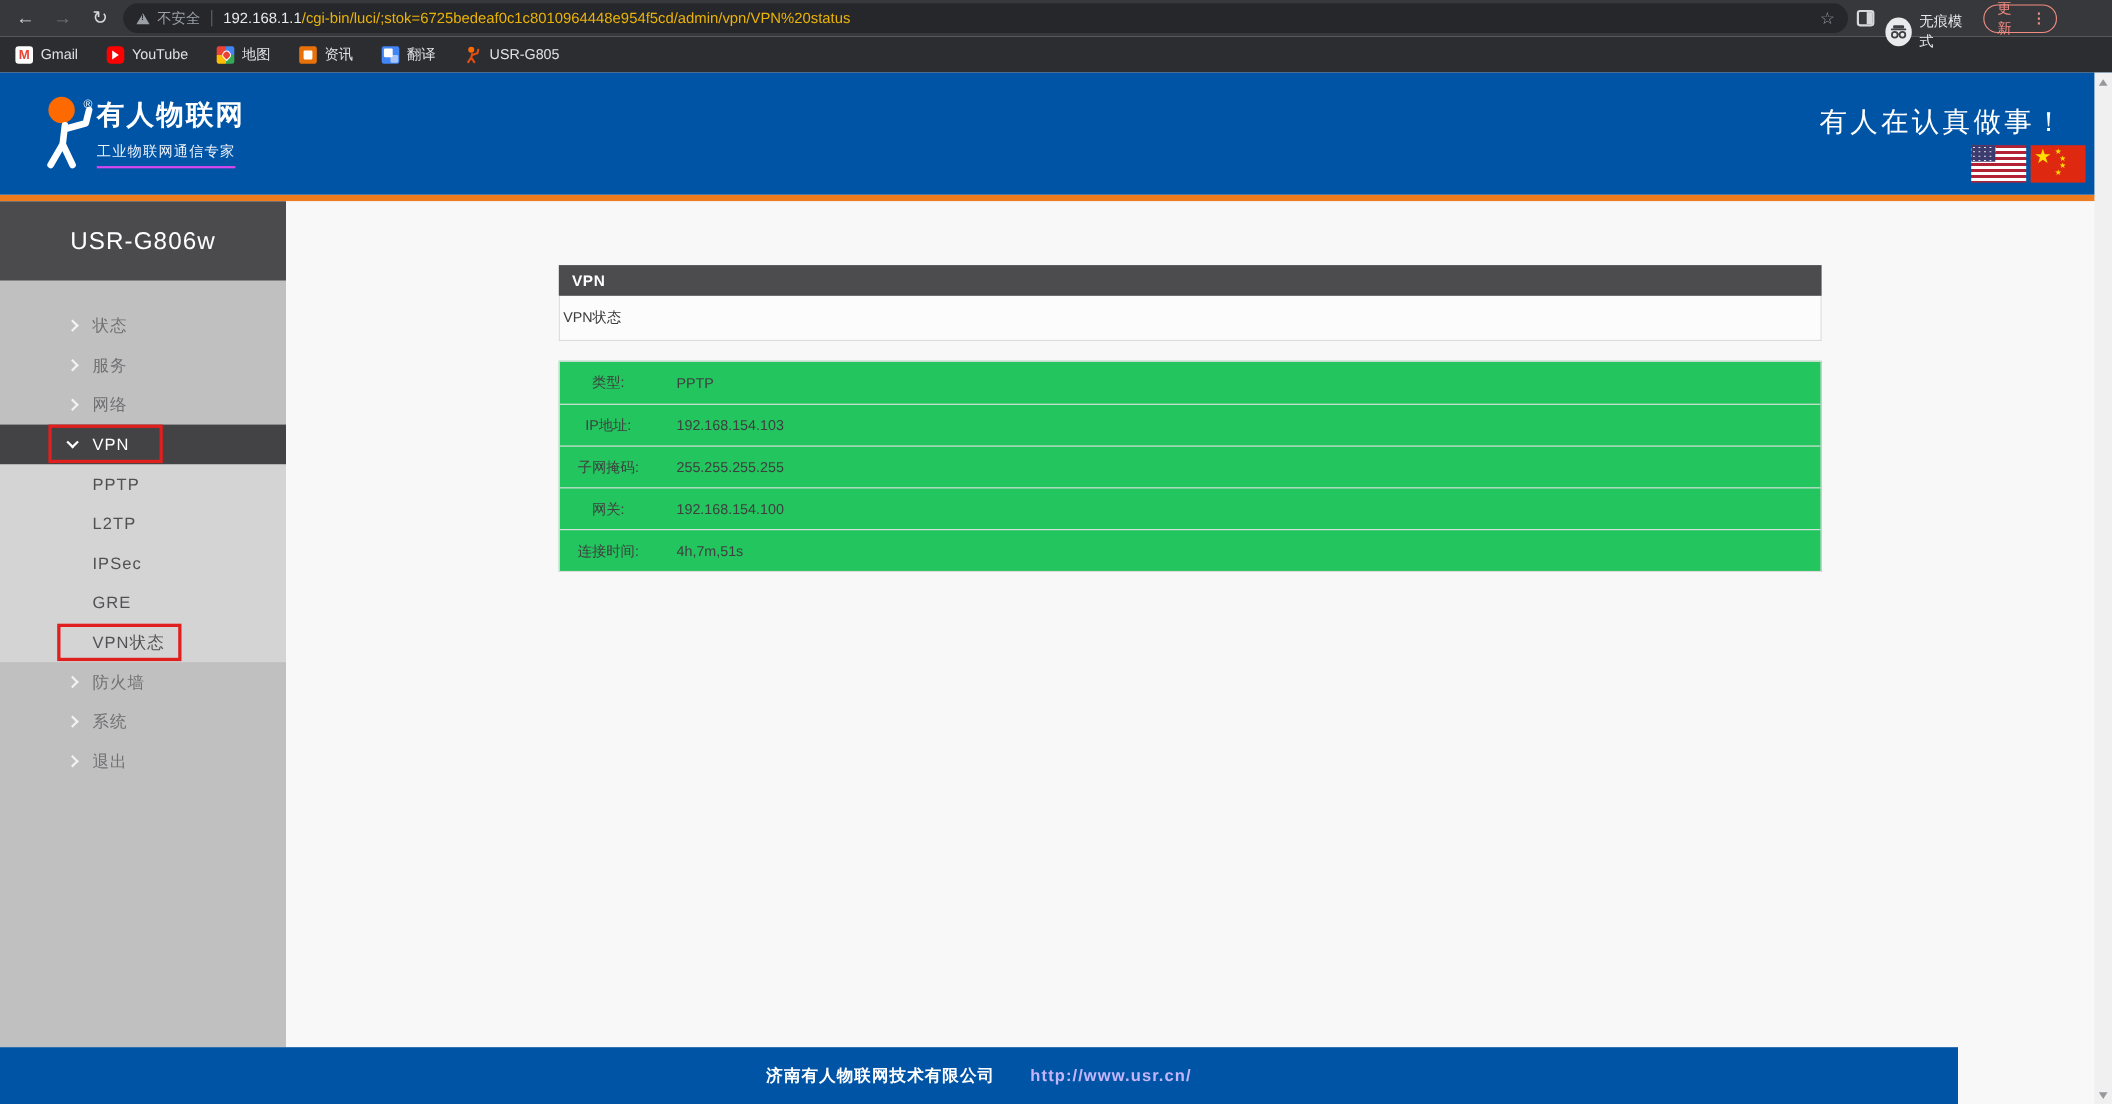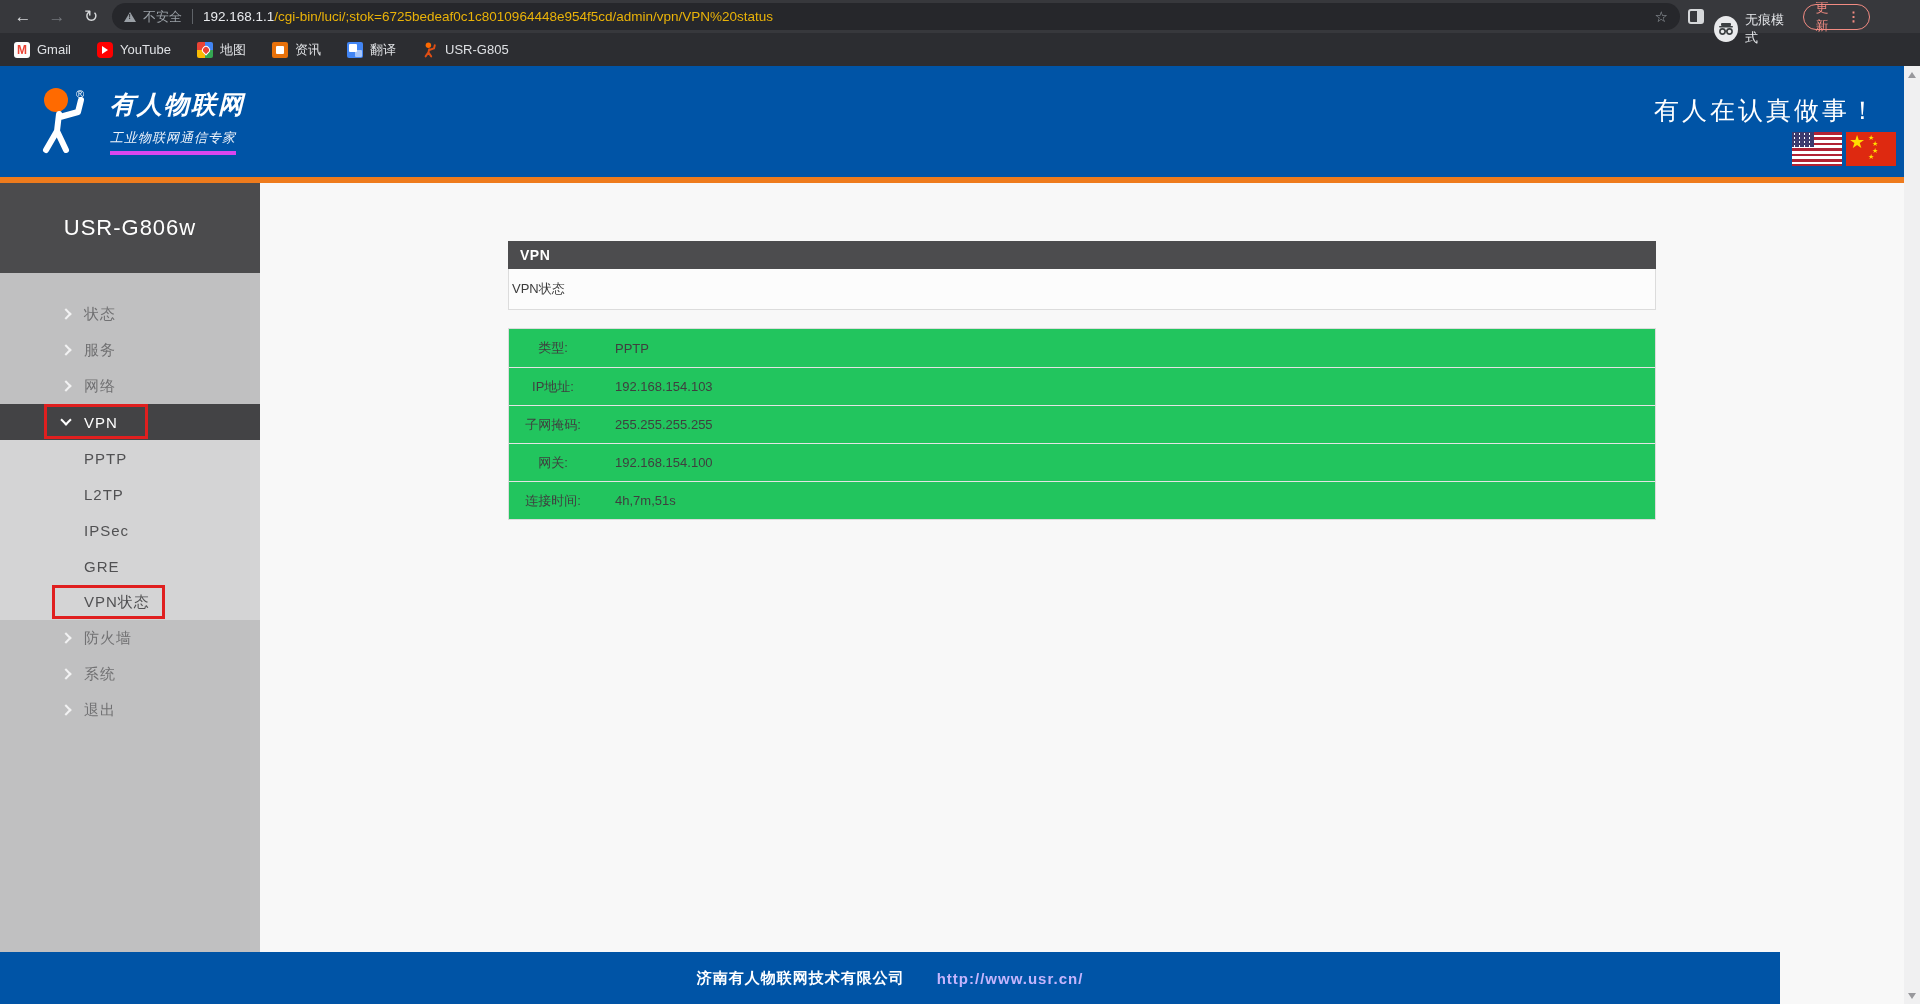--- a/index.html
+++ b/index.html
@@ -53,38 +53,38 @@
   .fav-maps { background:conic-gradient(#4285f4 0 25%, #34a853 0 50%, #fbbc04 0 75%, #ea4335 0 100%); }
   .fav-maps::after { content:""; position:absolute; left:5px; top:4px; width:6px; height:6px; background:#ea4335; border:1px solid #fff; border-radius:50% 50% 50% 0; transform:rotate(-45deg); }
   .fav-news { background:#e8710a; }
   .fav-news::after { content:""; position:absolute; left:4px; top:4px; width:8px; height:8px; background:#fff; border-radius:1px; }
   .fav-tr { background:#4285f4; }
   .fav-tr::after { content:""; position:absolute; left:2px; top:2px; width:8px; height:8px; background:#fff; border-radius:1px; }
   .fav-tr::before { content:""; position:absolute; right:1px; bottom:1px; width:7px; height:7px; background:#a7c5f9; border-radius:1px; }
   
   .banner { position:relative; height:111px; background:#0054a6; }
   .logo-wrap { position:absolute; left:32px; top:18px; }
-  .brand-text { position:absolute; left:110px; top:22px; color:#fff;font-style:italic; }
+  .brand-text { position:absolute; left:88px; top:22px; color:#fff; }
   .brand-title { font-size:25px; font-weight:bold; letter-spacing:2px; }
   .brand-sub { font-size:13px; margin-top:8px; letter-spacing:1px; color:#eef3fa;
-    border-bottom:4px solid #d946ef; padding-bottom:4px; display:inline-block; }
+    border-bottom:2px solid #d946ef; padding-bottom:4px; display:inline-block; }
   .slogan { position:absolute; right:42px; top:28px; color:#fff; font-size:25px; letter-spacing:3px; }
   .flags { position:absolute; right:24px; top:66px; display:flex; gap:4px; }
   .flag { width:50px; height:34px; position:relative; overflow:hidden; }
   .flag-us { background:repeating-linear-gradient(180deg,#b22234 0 2.7px,#fff 2.7px 5.4px); }
   .flag-us::after { content:""; position:absolute; left:0; top:0; width:22px; height:15px; background:#3c3b6e;
     background-image:radial-gradient(#fff 0.9px, transparent 1px); background-size:5px 4px; }
   .flag-cn { background:#de2910; }
   .flag-cn .bigstar { position:absolute; left:3px; top:-1px; color:#ffde00; font-size:18px; }
   .flag-cn .smstar { position:absolute; color:#ffde00; font-size:7px; }
   .orange-line { height:6px; background:#ee7b1d; }
   
   .bodywrap { display:flex; height:769px; }
   .sidebar { width:260px; background:#c0c0c1; flex:0 0 auto; }
-  .devbox { height:90px; background:#4b4b4d; color:#fff; font-size:22px; letter-spacing:1px;
+  .devbox { height:72px; background:#4b4b4d; color:#fff; font-size:22px; letter-spacing:1px;
     display:flex; align-items:center; justify-content:center; }
   .menu { padding-top:23px; }
   .mi { height:36px; display:flex; align-items:center; padding-left:62px; position:relative; cursor:default; }
   .mi-label { font-size:15px; color:#717173; letter-spacing:1px; }
   .chev { width:8px; height:8px; border-top:2px solid #f2f2f3; border-right:2px solid #f2f2f3;
     display:inline-block; margin-right:14px; flex:0 0 auto; }
   .chev.r { transform:rotate(45deg); }
   .chev.d { transform:rotate(135deg); margin-top:-4px; }
   .mi.active { background:#434345; }
   .mi.active .mi-label { color:#fff; }

